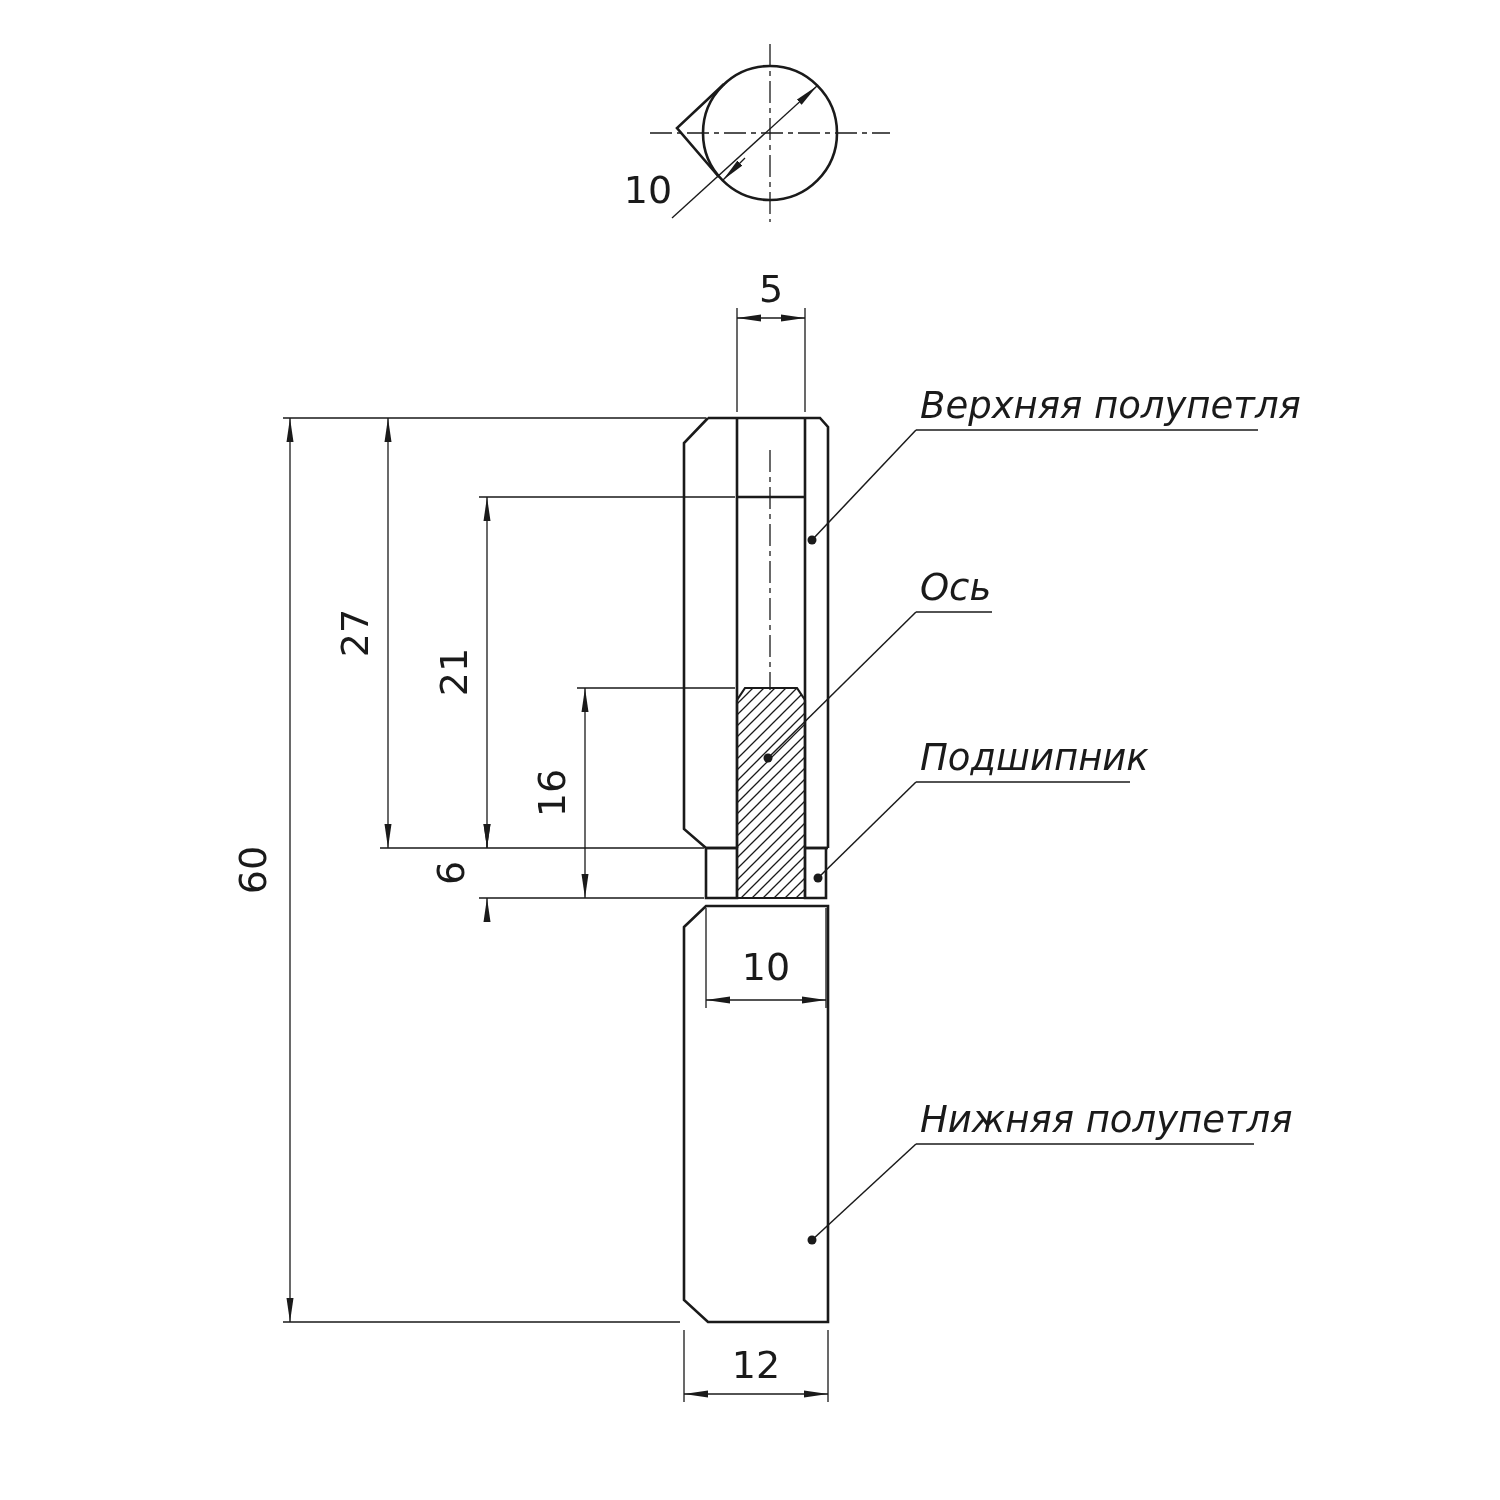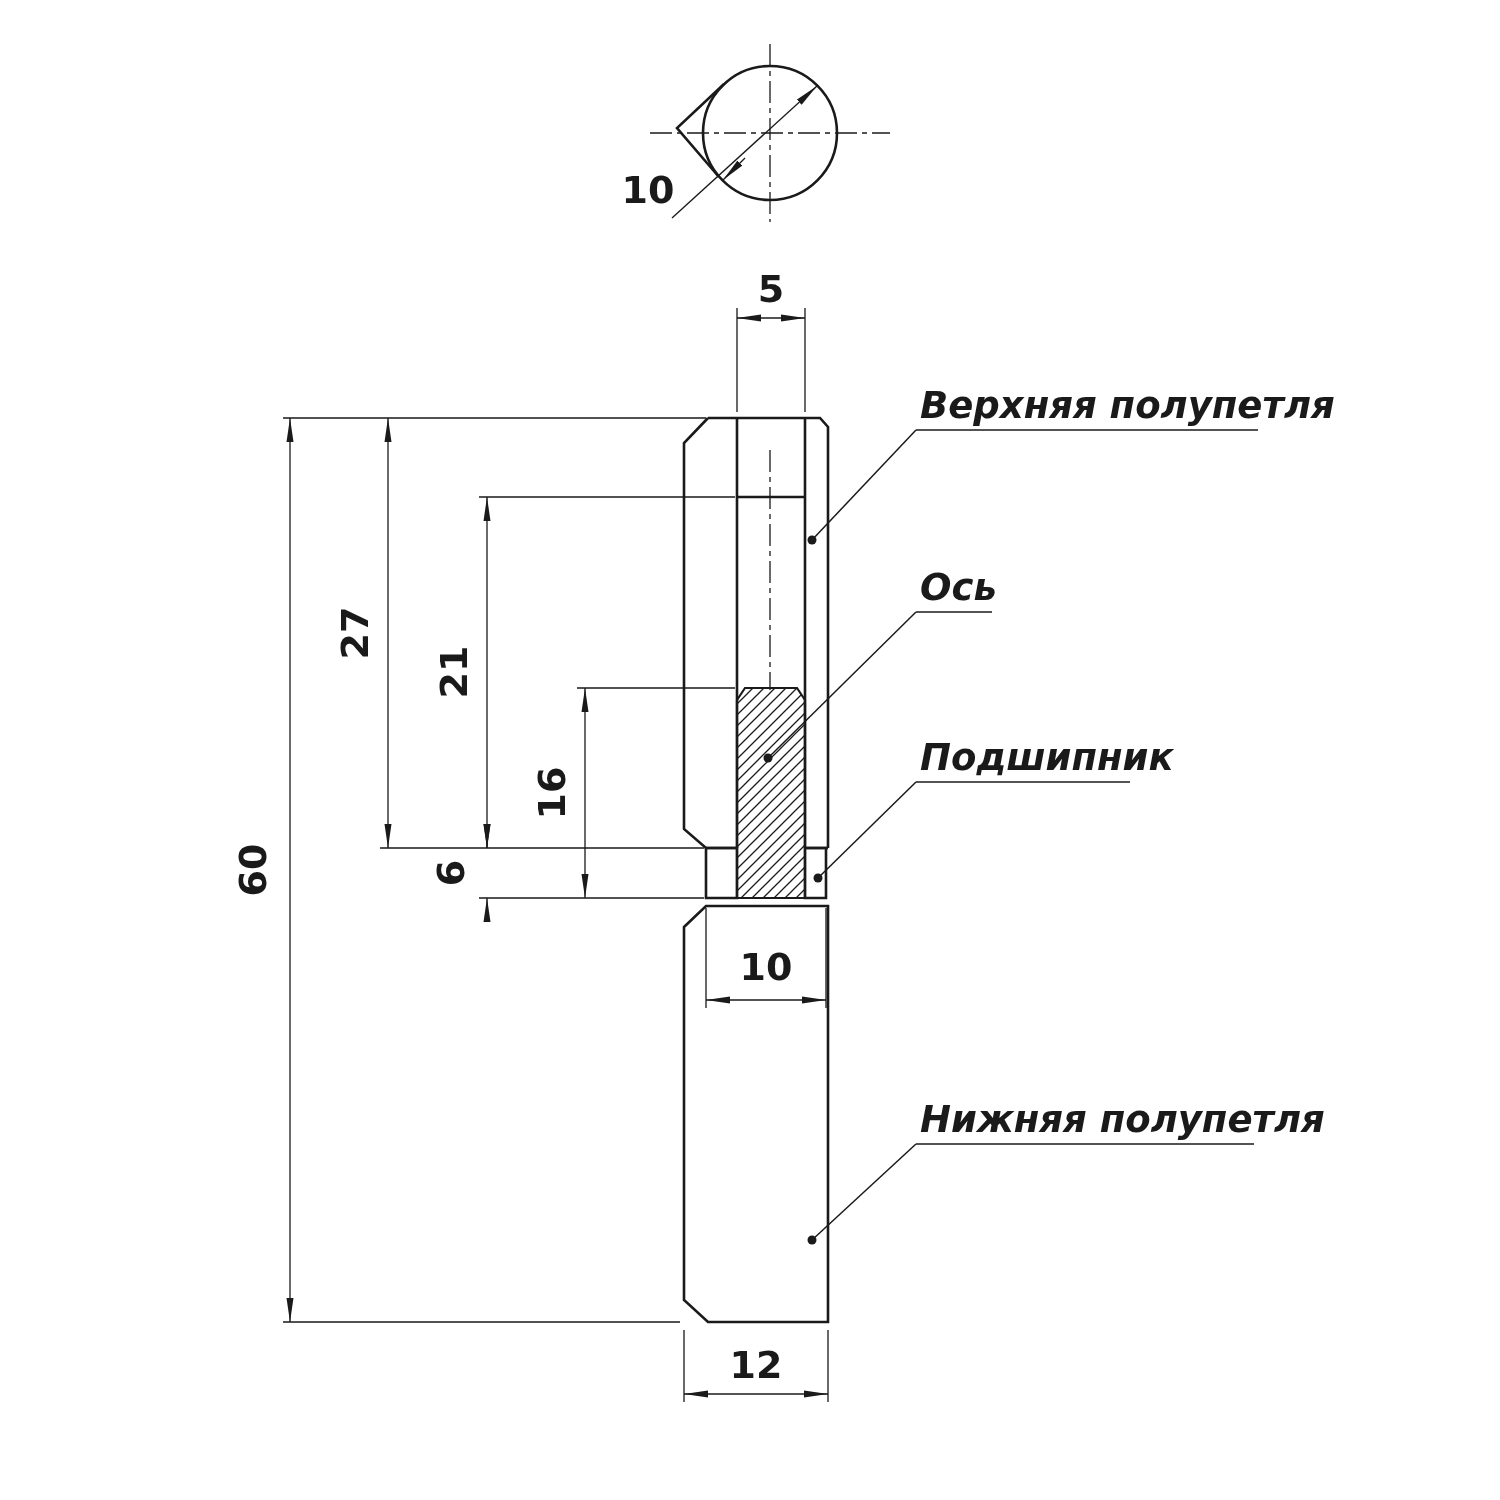--- a/index.html
+++ b/index.html
@@ -6,21 +6,20 @@
     margin: 0;
     padding: 0;
     background: #ffffff;
   }
   .stage {
     width: 1500px;
     height: 1500px;
     position: relative;
     background: #ffffff;
     font-family: "DejaVu Sans", "Liberation Sans", sans-serif;
-    font-weight: bold;
   }
   svg { display: block; }
   .outline {
     fill: none;
     stroke: #1a1a1a;
     stroke-width: 2.6;
     stroke-linejoin: miter;
     stroke-linecap: butt;
   }
   .thin {

